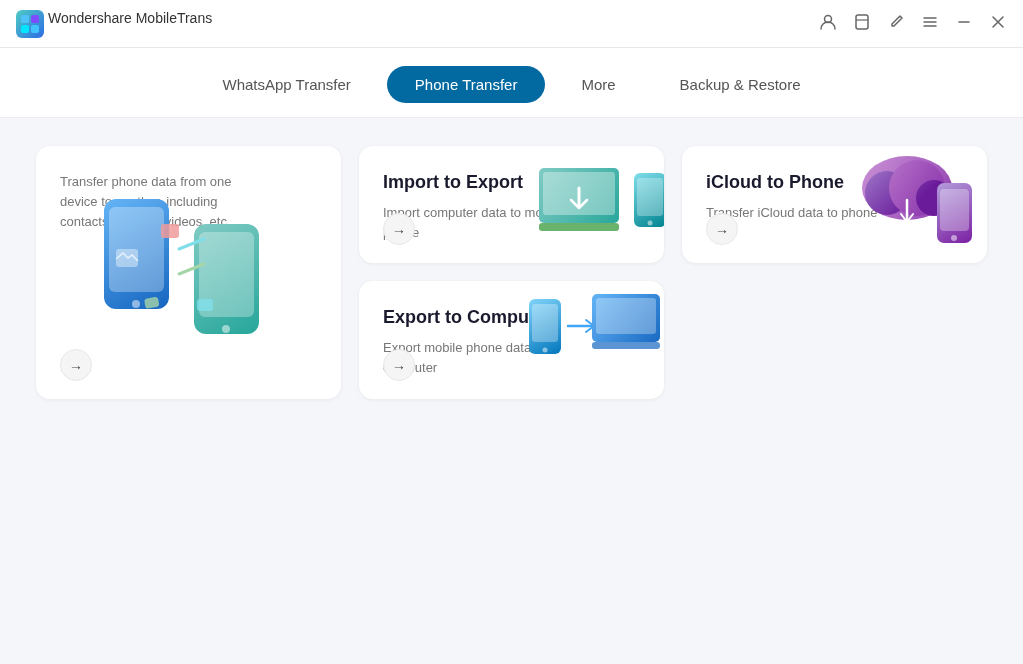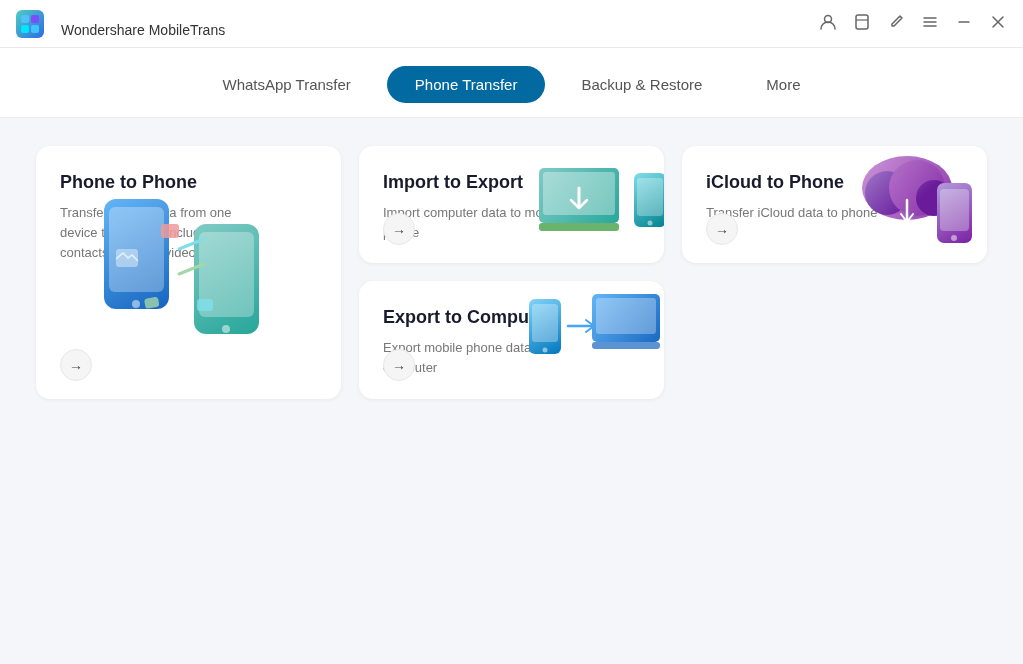--- a/index.html
+++ b/index.html
@@ -18,22 +18,22 @@
       display: flex;
       align-items: center;
       justify-content: space-between;
       background: #ffffff;
       padding: 0 16px;
       height: 48px;
       border-bottom: 1px solid #e8e8e8;
     }
     .title-bar-left {
       display: flex;
-      align-items: flex-end;
-      gap: 17px;
+      align-items: flex-start;
+      gap: 4px;
     }
     .app-icon {
       width: 28px;
       height: 28px;
       border-radius: 6px;
       background: linear-gradient(135deg, #4ecdc4, #2d6be4);
       display: flex;
       align-items: center;
       justify-content: center;
     }
@@ -225,28 +225,27 @@
       <svg width="18" height="18" viewBox="0 0 18 18" fill="none">
           <path d="M4 4l10 10M14 4L4 14" stroke="#666" stroke-width="1.5" stroke-linecap="round"></path>
         </svg>
     </span>
   </div>
 </div>
 
 <div class="nav-area">
   <button class="nav-tab">WhatsApp Transfer</button>
   <button class="nav-tab active">Phone Transfer</button>
+  <button class="nav-tab">More</button>
   <button class="nav-tab">Backup &amp; Restore</button>
-  <button class="nav-tab">More</button>
 </div>
 
 <div class="main-content">
 
   <div class="card large">
-    <div class="card-title">Phone to Phone</div>
     <div class="card-desc">Transfer phone data from one device to another, including contacts, images, videos, etc.</div>
 
     <div class="phone-illus">
       <svg width="200" height="200" viewBox="0 0 200 200" fill="none">
 
         <g transform="translate(15, 30)">
           <rect x="0" y="0" width="65" height="110" rx="12" fill="url(#blueGrad)"></rect>
           <rect x="5" y="8" width="55" height="85" rx="6" fill="rgba(255,255,255,0.3)"></rect>
           <circle cx="32" cy="105" r="4" fill="rgba(255,255,255,0.5)"></circle>
 

